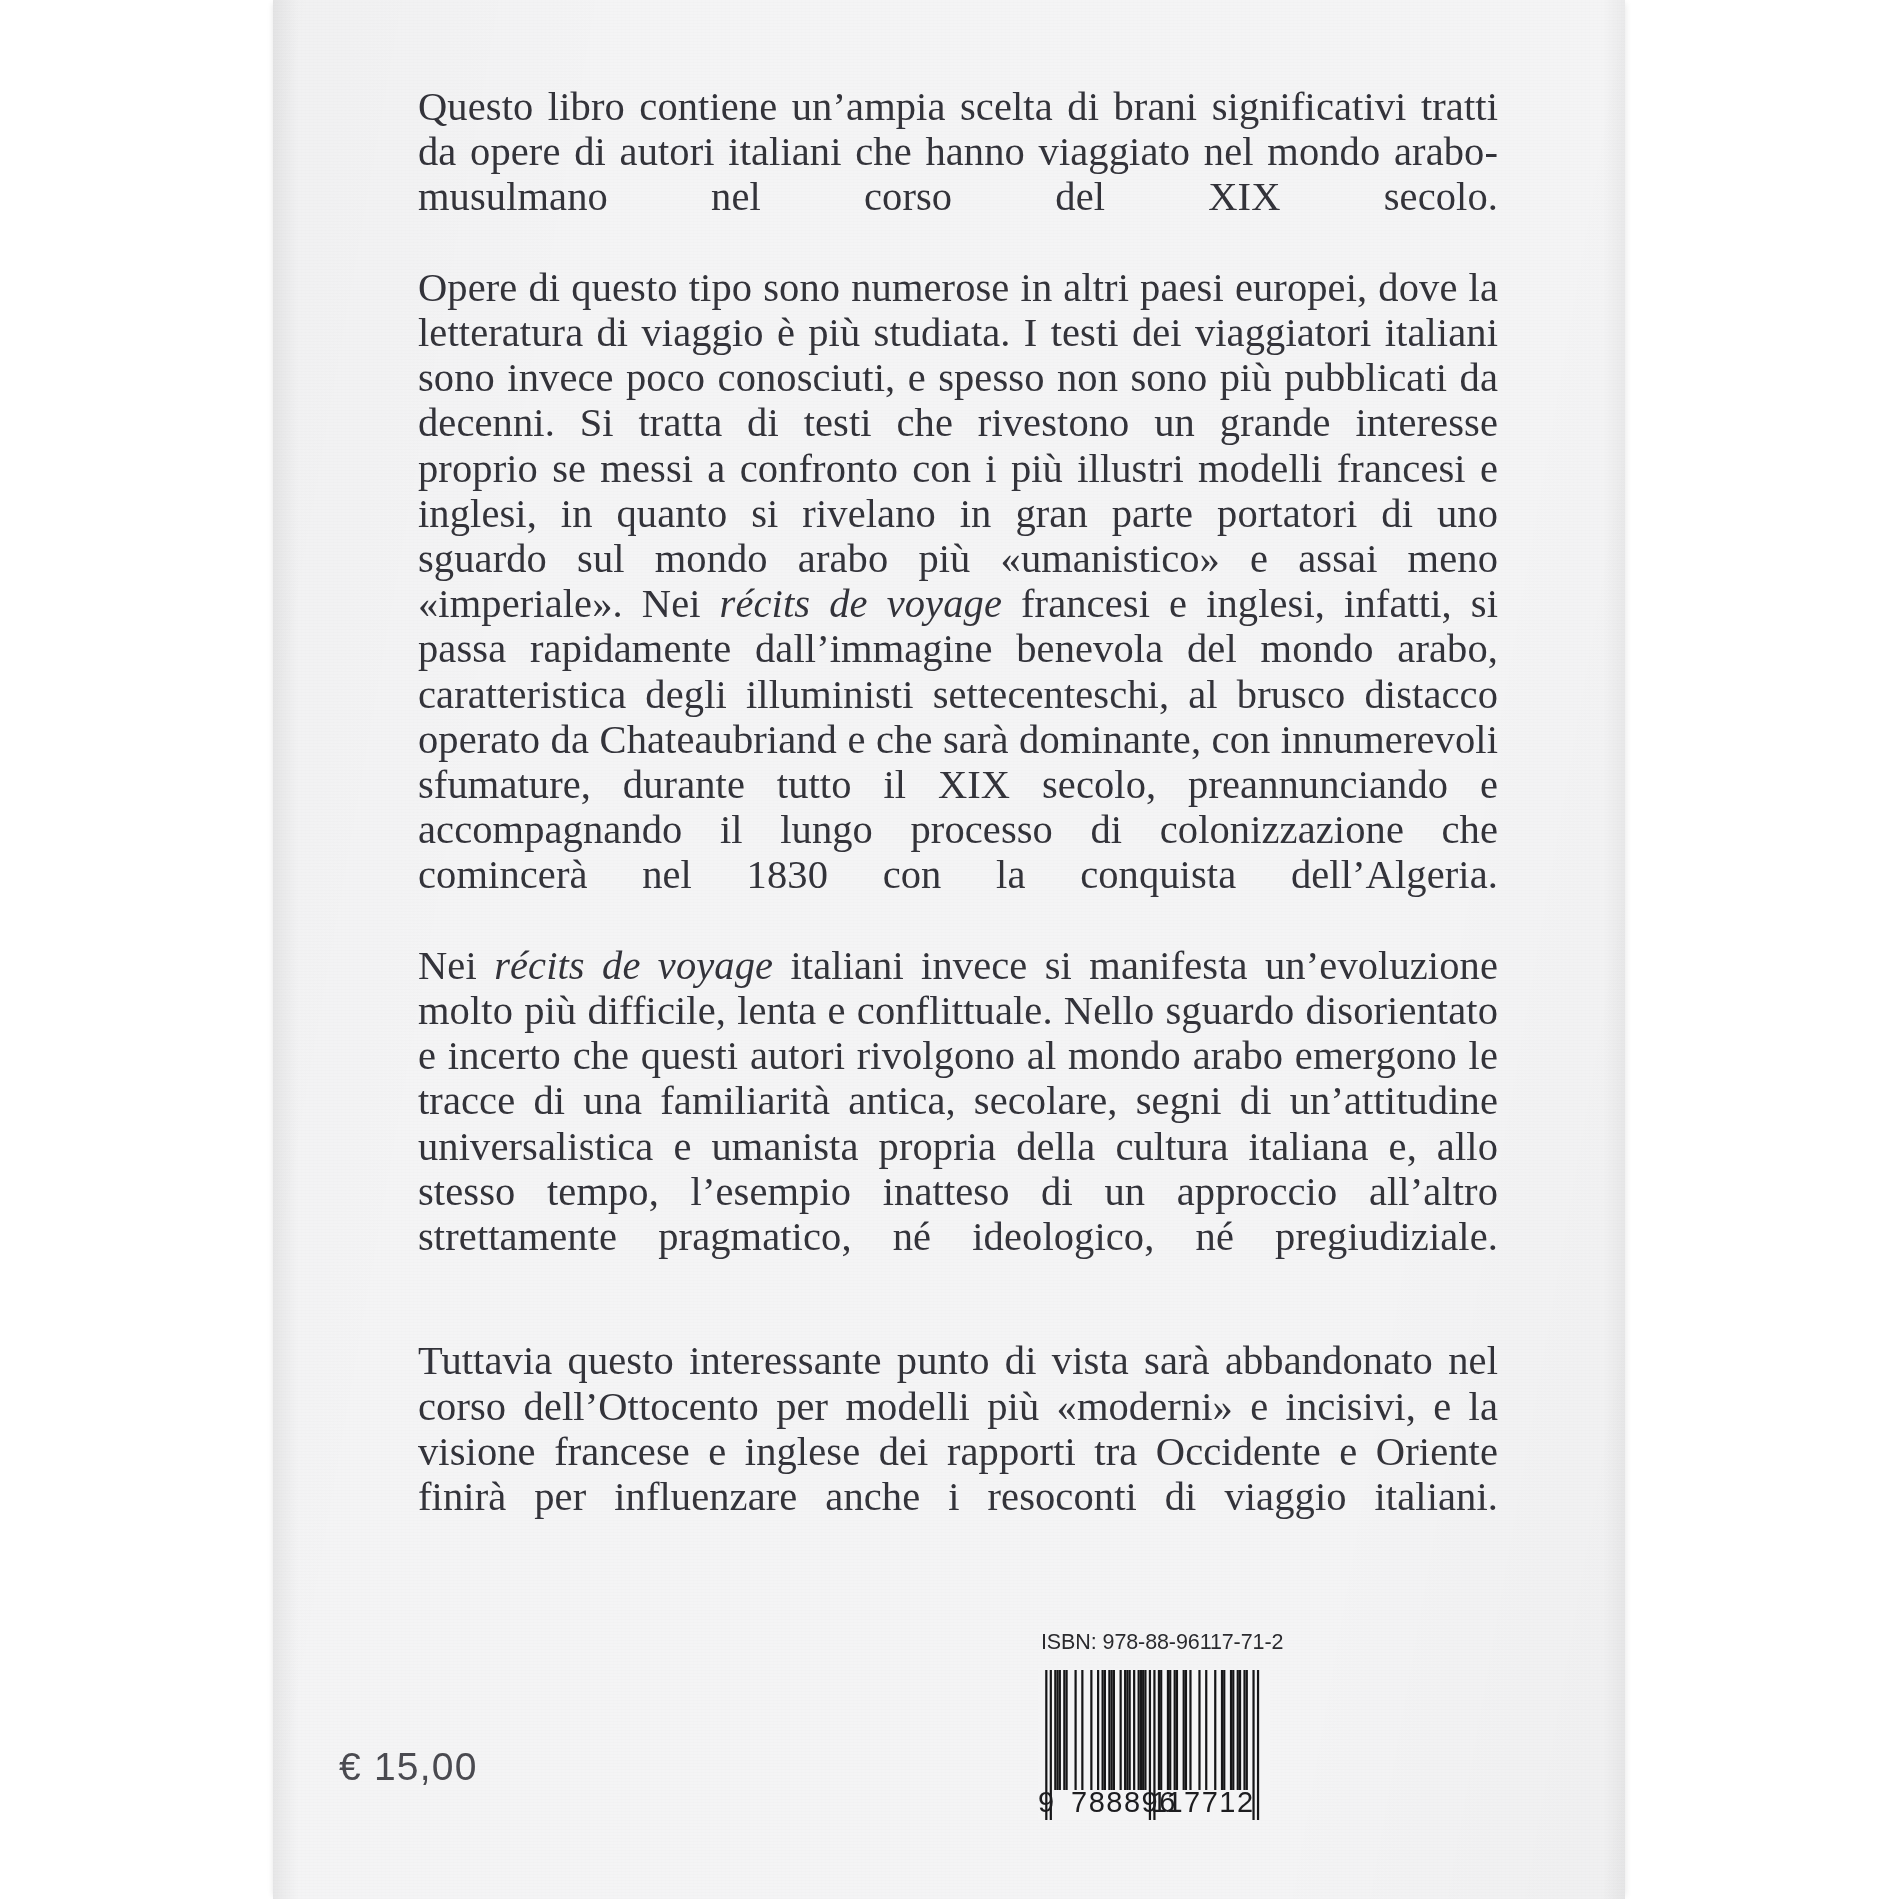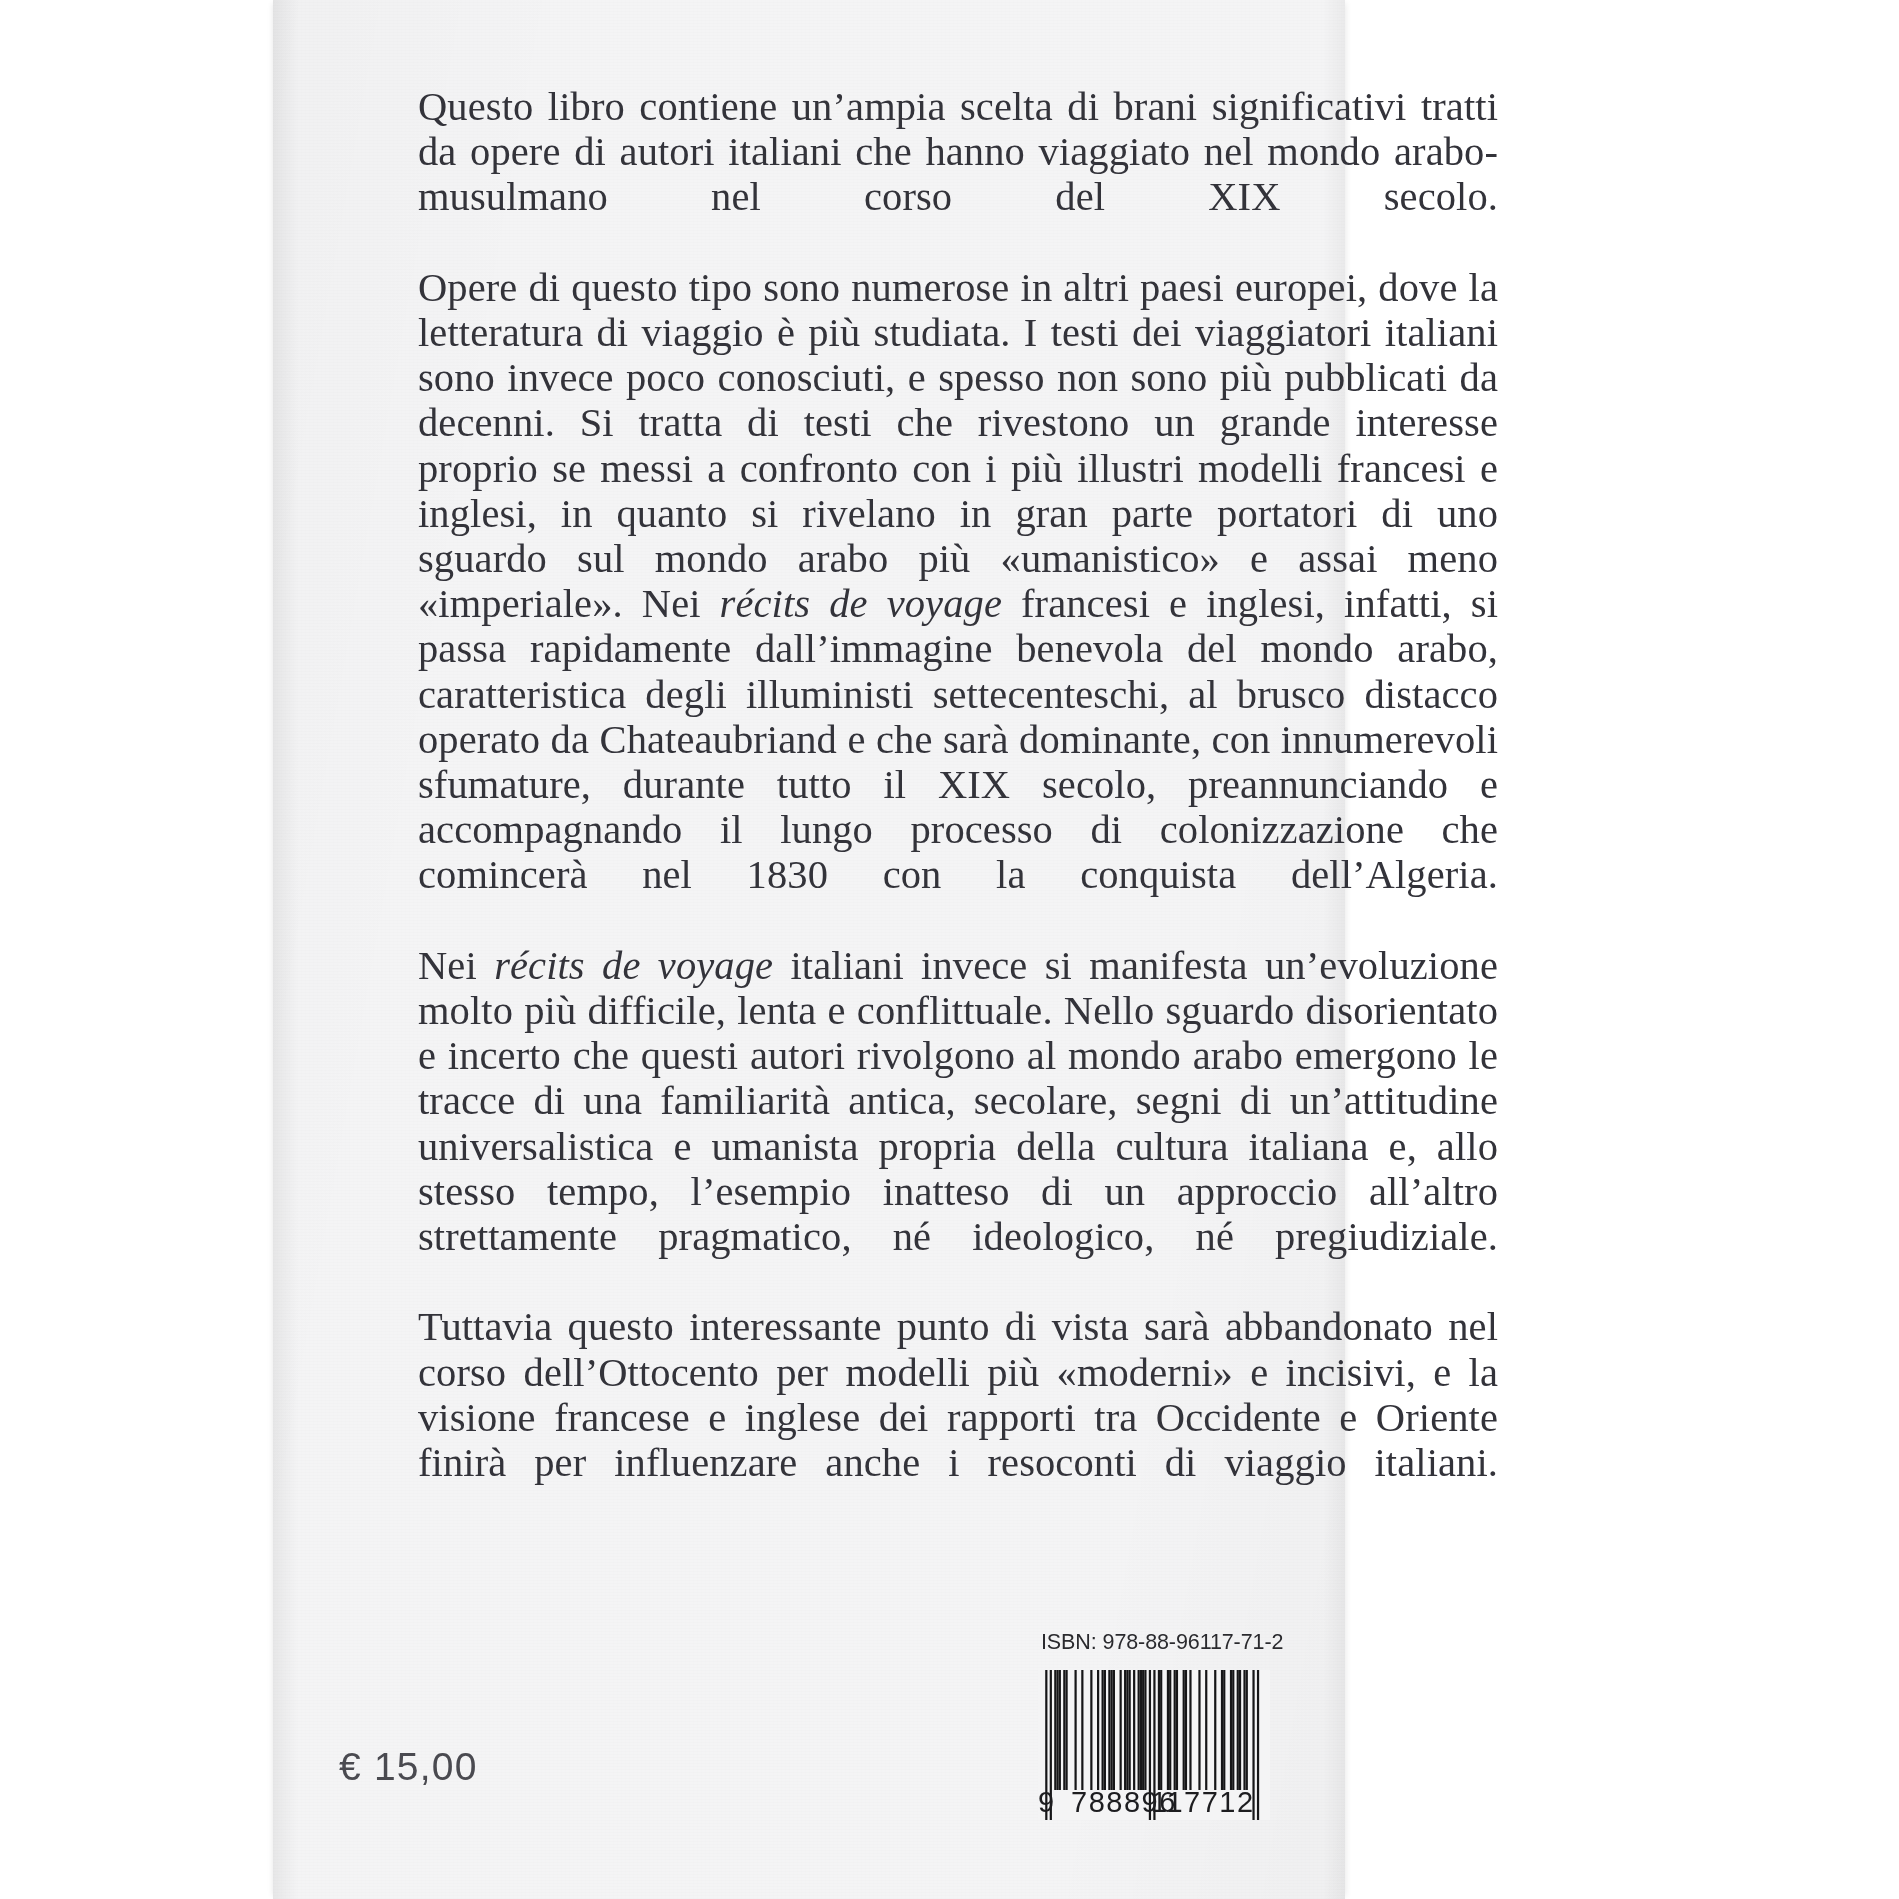--- a/index.html
+++ b/index.html
@@ -20,21 +20,21 @@
     width: 1899px;
     height: 1899px;
     background: #ffffff;
   }
 
   
   #book-back-cover {
     position: absolute;
     left: 273px;
     top: 0px;
-    width: 1072px;
+    width: 1352px;
     height: 1899px;
     background:
       linear-gradient(100deg, rgba(0,0,0,0.014) 0%, rgba(0,0,0,0.0) 22%, rgba(0,0,0,0.0) 78%, rgba(0,0,0,0.018) 100%),
       #f4f4f5;
     box-shadow:
       -3px 0 6px -3px rgba(0,0,0,0.10),
        3px 0 7px -3px rgba(0,0,0,0.11);
   }
   
   #paper-grain {
@@ -74,21 +74,21 @@
     text-align: justify;
     text-justify: inter-word;
     hyphens: manual;
     letter-spacing: .1px;
     word-spacing: .2px;
   }
   #blurb p {
     margin: 0;
     text-indent: 0;
   }
-  #blurb p:last-child { text-align: justify; }
+  #blurb p:last-child { text-align: justify; margin-top: 34px; }
   #blurb p::after {
     content: "";
     display: inline-block;
     width: 100%;
   }
   .it { font-style: italic; }
 
   
   #blurb p { text-align-last: left; }
 

